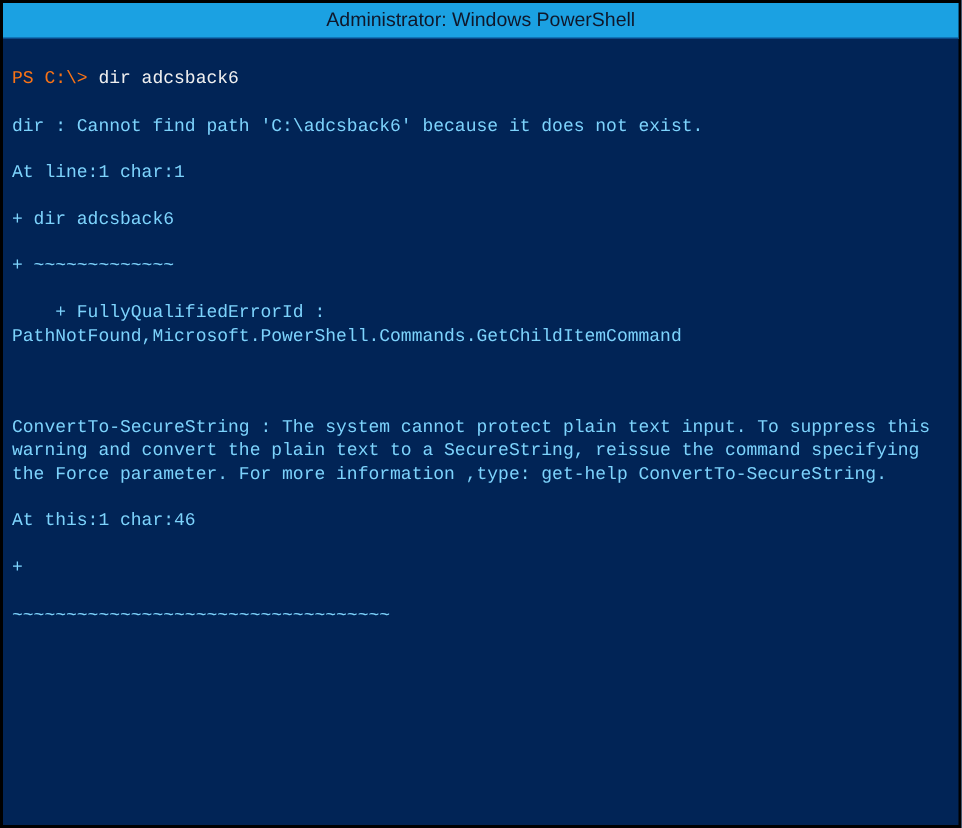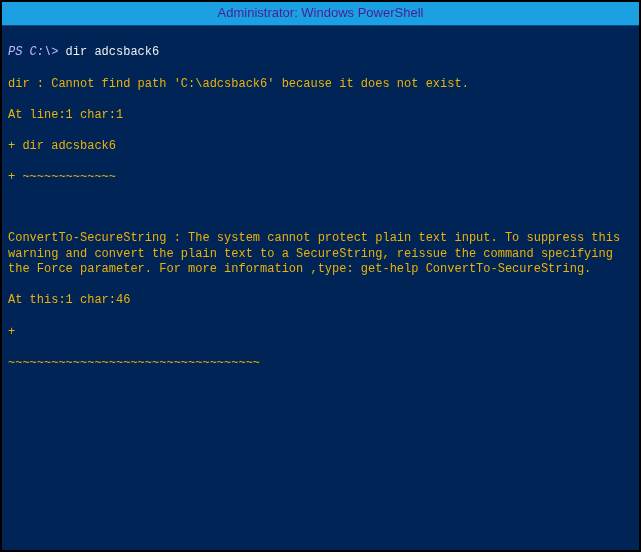--- a/index.html
+++ b/index.html
@@ -11,55 +11,56 @@
   }
   .window {
     width: 641px;
     height: 552px;
     border: 2px solid #000;
     background: #012456;
     position: relative;
   }
   .titlebar {
     background: #1ba1e2;
-    color: #4c1d95;
+    color: #0f172a;
     text-align: center;
     padding: 3px 0;
     font-family: 'Segoe UI', Tahoma, sans-serif;
     font-size: 13px;
     border-bottom: 1px solid #0a4a8a;
   }
   .terminal {
     padding: 4px 6px;
     color: #f0f0f0;
     white-space: pre-wrap;
     word-wrap: break-word;
     overflow: hidden;
     height: calc(100% - 24px);
   }
-  .prompt { color: #c4b5fd; font-style: italic; }
+  .prompt { color: #f97316; }
   .cmd    { color: #f0f0f0; }
-  .err    { color: #eab308; }
+  .err    { color: #7dd3fc; }
   .row { display: block; }
   .blank { height: 14px; }
 </style>
 </head>
 <body>
 
 <div class="window">
   <div class="titlebar">
     <span>Administrator: Windows PowerShell</span>
   </div>
 
   <div class="terminal">
 <span class="row"><span class="prompt">PS C:\&gt; </span><span class="cmd">dir adcsback6</span></span>
 <span class="row err">dir : Cannot find path 'C:\adcsback6' because it does not exist.</span>
 <span class="row err">At line:1 char:1</span>
 <span class="row err">+ dir adcsback6</span>
 <span class="row err">+ ~~~~~~~~~~~~~</span>
+<span class="row err">    + FullyQualifiedErrorId : PathNotFound,Microsoft.PowerShell.Commands.GetChildItemCommand</span>
 <div class="blank"></div>
 <span class="row err">ConvertTo-SecureString : The system cannot protect plain text input. To suppress this warning and convert the plain text to a SecureString, reissue the command specifying the Force parameter. For more information ,type: get-help ConvertTo-SecureString.</span>
 <span class="row err">At this:1 char:46</span>
 <span class="row err">+</span>
 <span class="row err">~~~~~~~~~~~~~~~~~~~~~~~~~~~~~~~~~~~</span>
 
 
 
 
 

